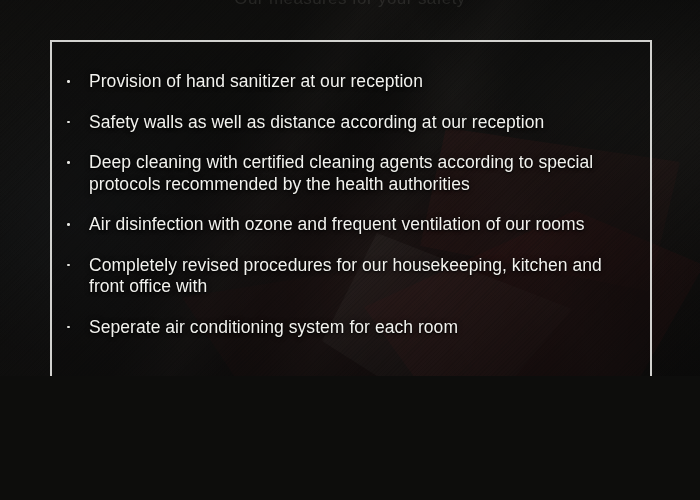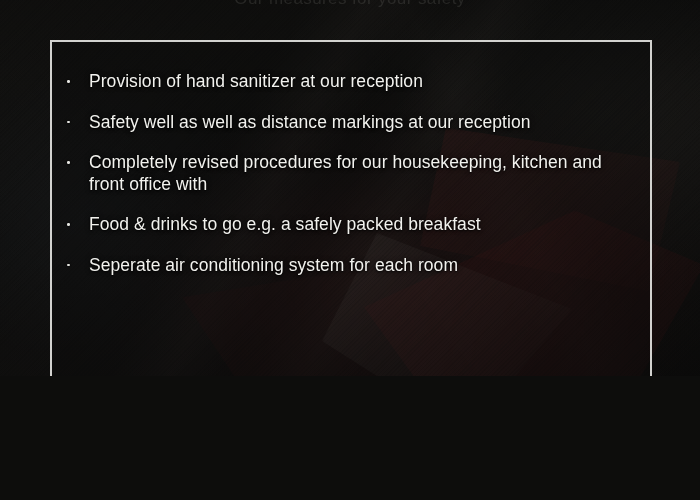--- a/index.html
+++ b/index.html
@@ -181,29 +181,33 @@
   </div>
 
   <div id="panel">
     <ul id="measures-list">
         <li class="measure-item">
           <span class="bullet-dot"></span>
           <span class="measure-text">Provision of hand sanitizer at our reception</span>
         </li>
         <li class="measure-item">
           <span class="bullet-dot"></span>
-          <span class="measure-text">Safety well as well as distance markings at our reception</span>
+          <span class="measure-text">Safety walls as well as distance according at our reception</span>
+        </li>
+        <li class="measure-item">
+          <span class="bullet-dot"></span>
+          <span class="measure-text">Deep cleaning with certified cleaning agents according to special protocols recommended by the health authorities</span>
+        </li>
+        <li class="measure-item">
+          <span class="bullet-dot"></span>
+          <span class="measure-text">Air disinfection with ozone and frequent ventilation of our rooms</span>
         </li>
         <li class="measure-item">
           <span class="bullet-dot"></span>
           <span class="measure-text">Completely revised procedures for our housekeeping, kitchen and front office with</span>
-        </li>
-        <li class="measure-item">
-          <span class="bullet-dot"></span>
-          <span class="measure-text">Food &amp; drinks to go e.g. a safely packed breakfast</span>
         </li>
         <li class="measure-item">
           <span class="bullet-dot"></span>
           <span class="measure-text">Seperate air conditioning system for each room</span>
         </li>
       </ul>
   </div>
 
 </div>
 

